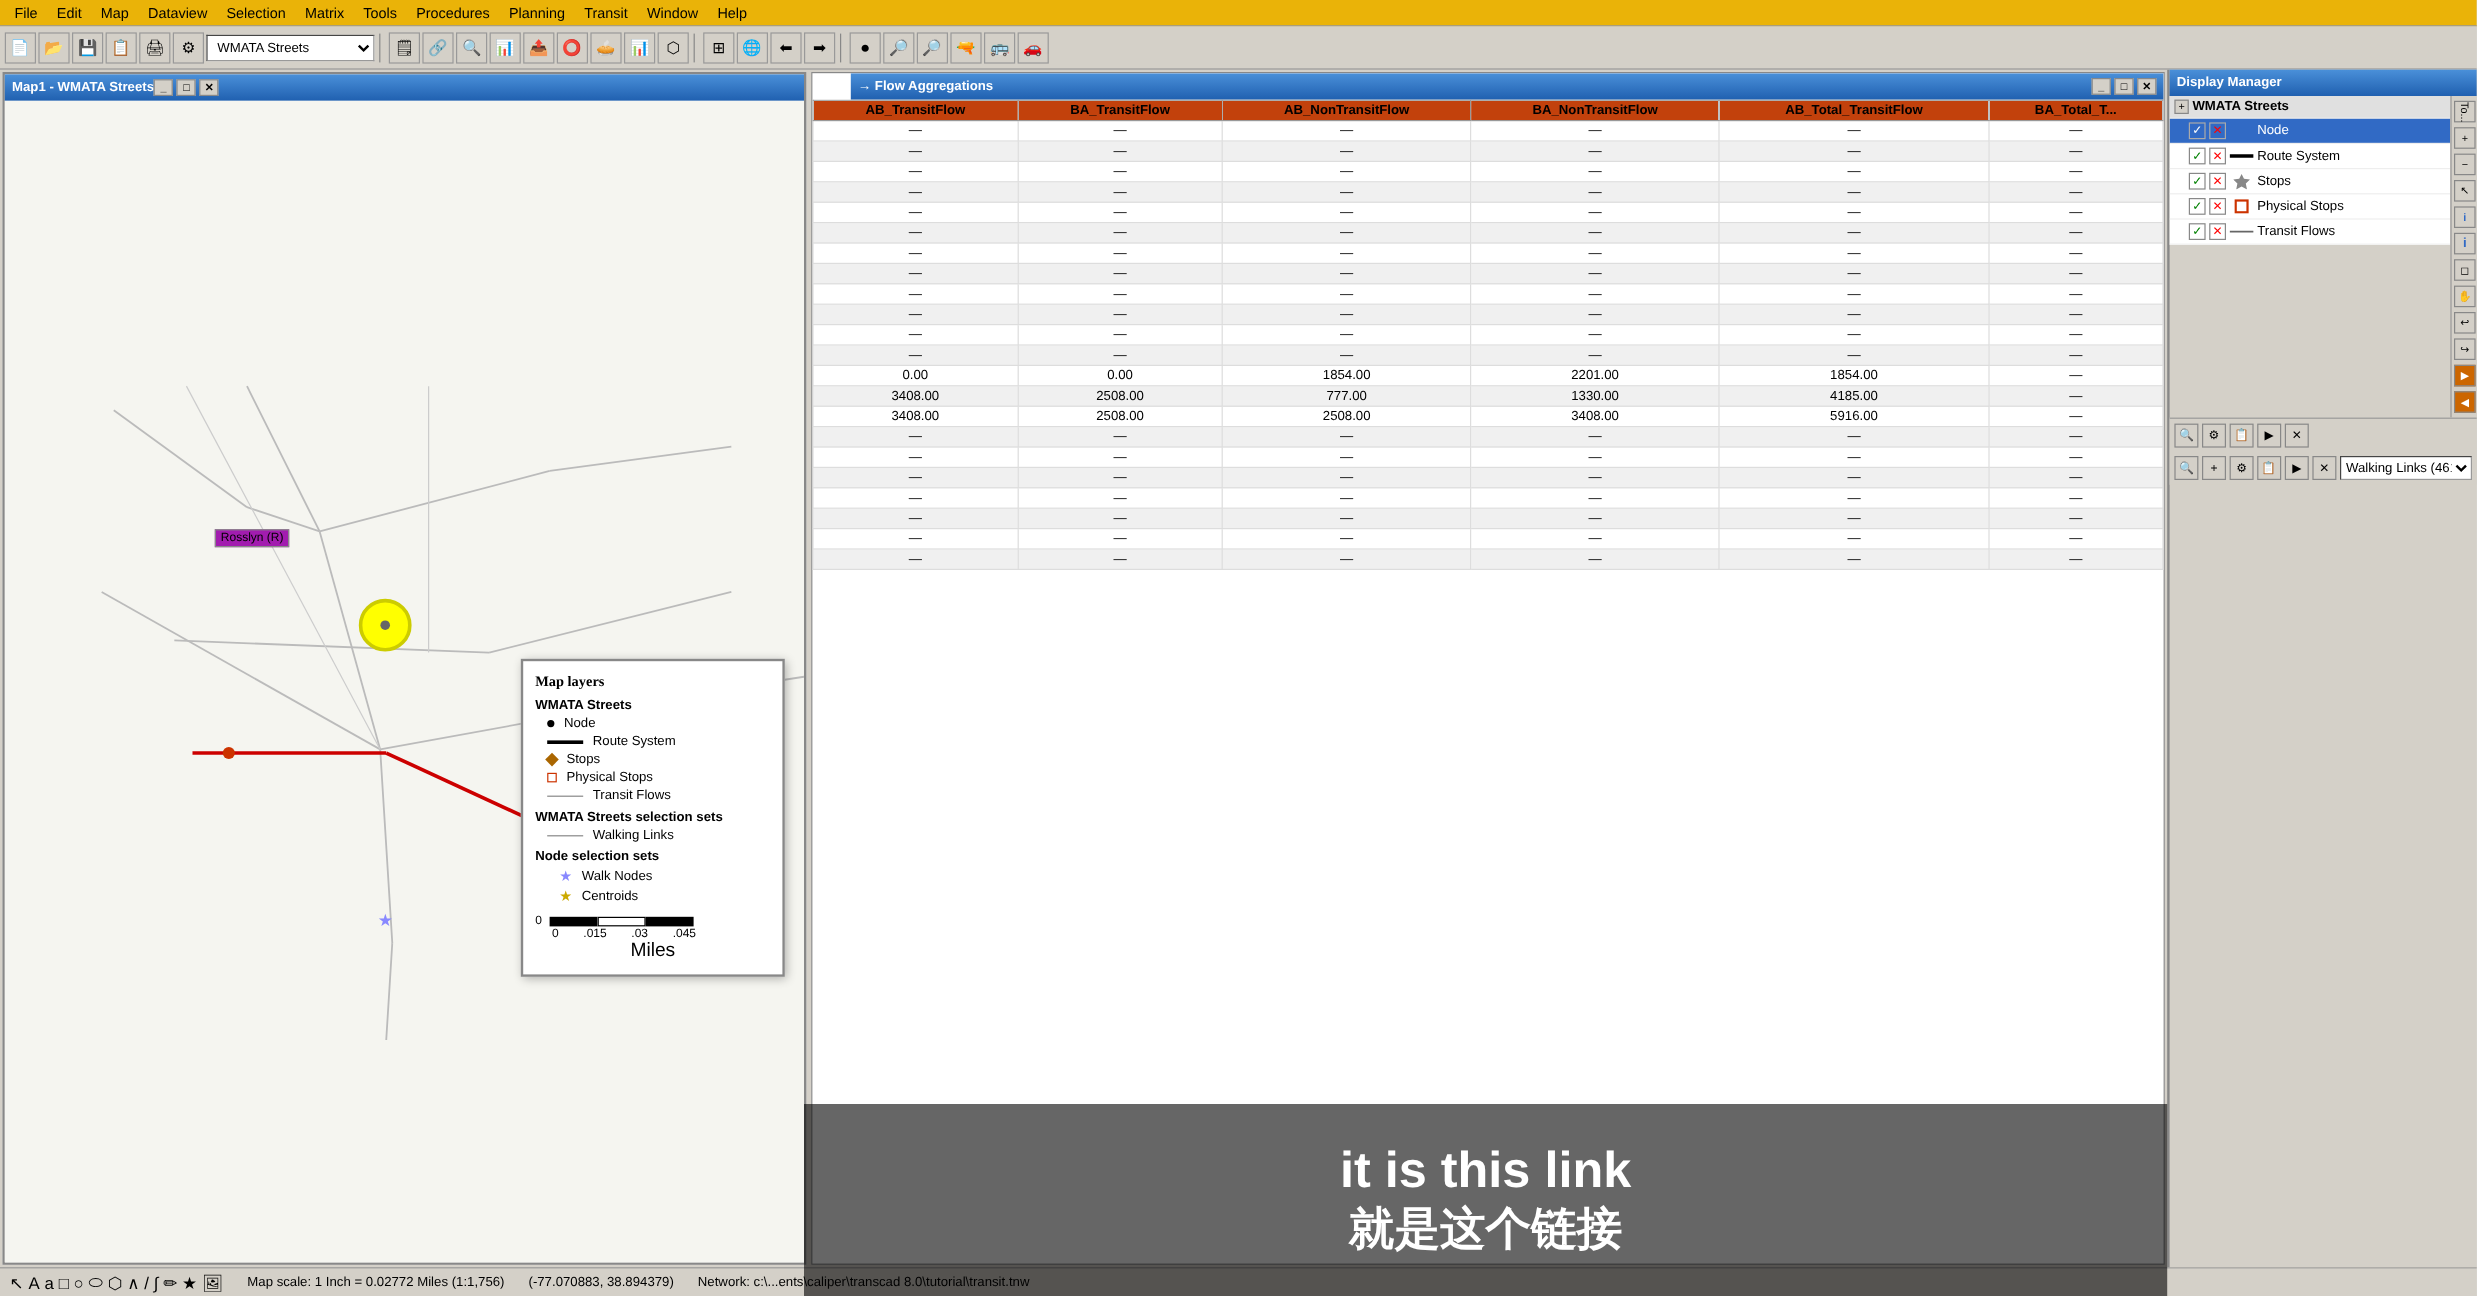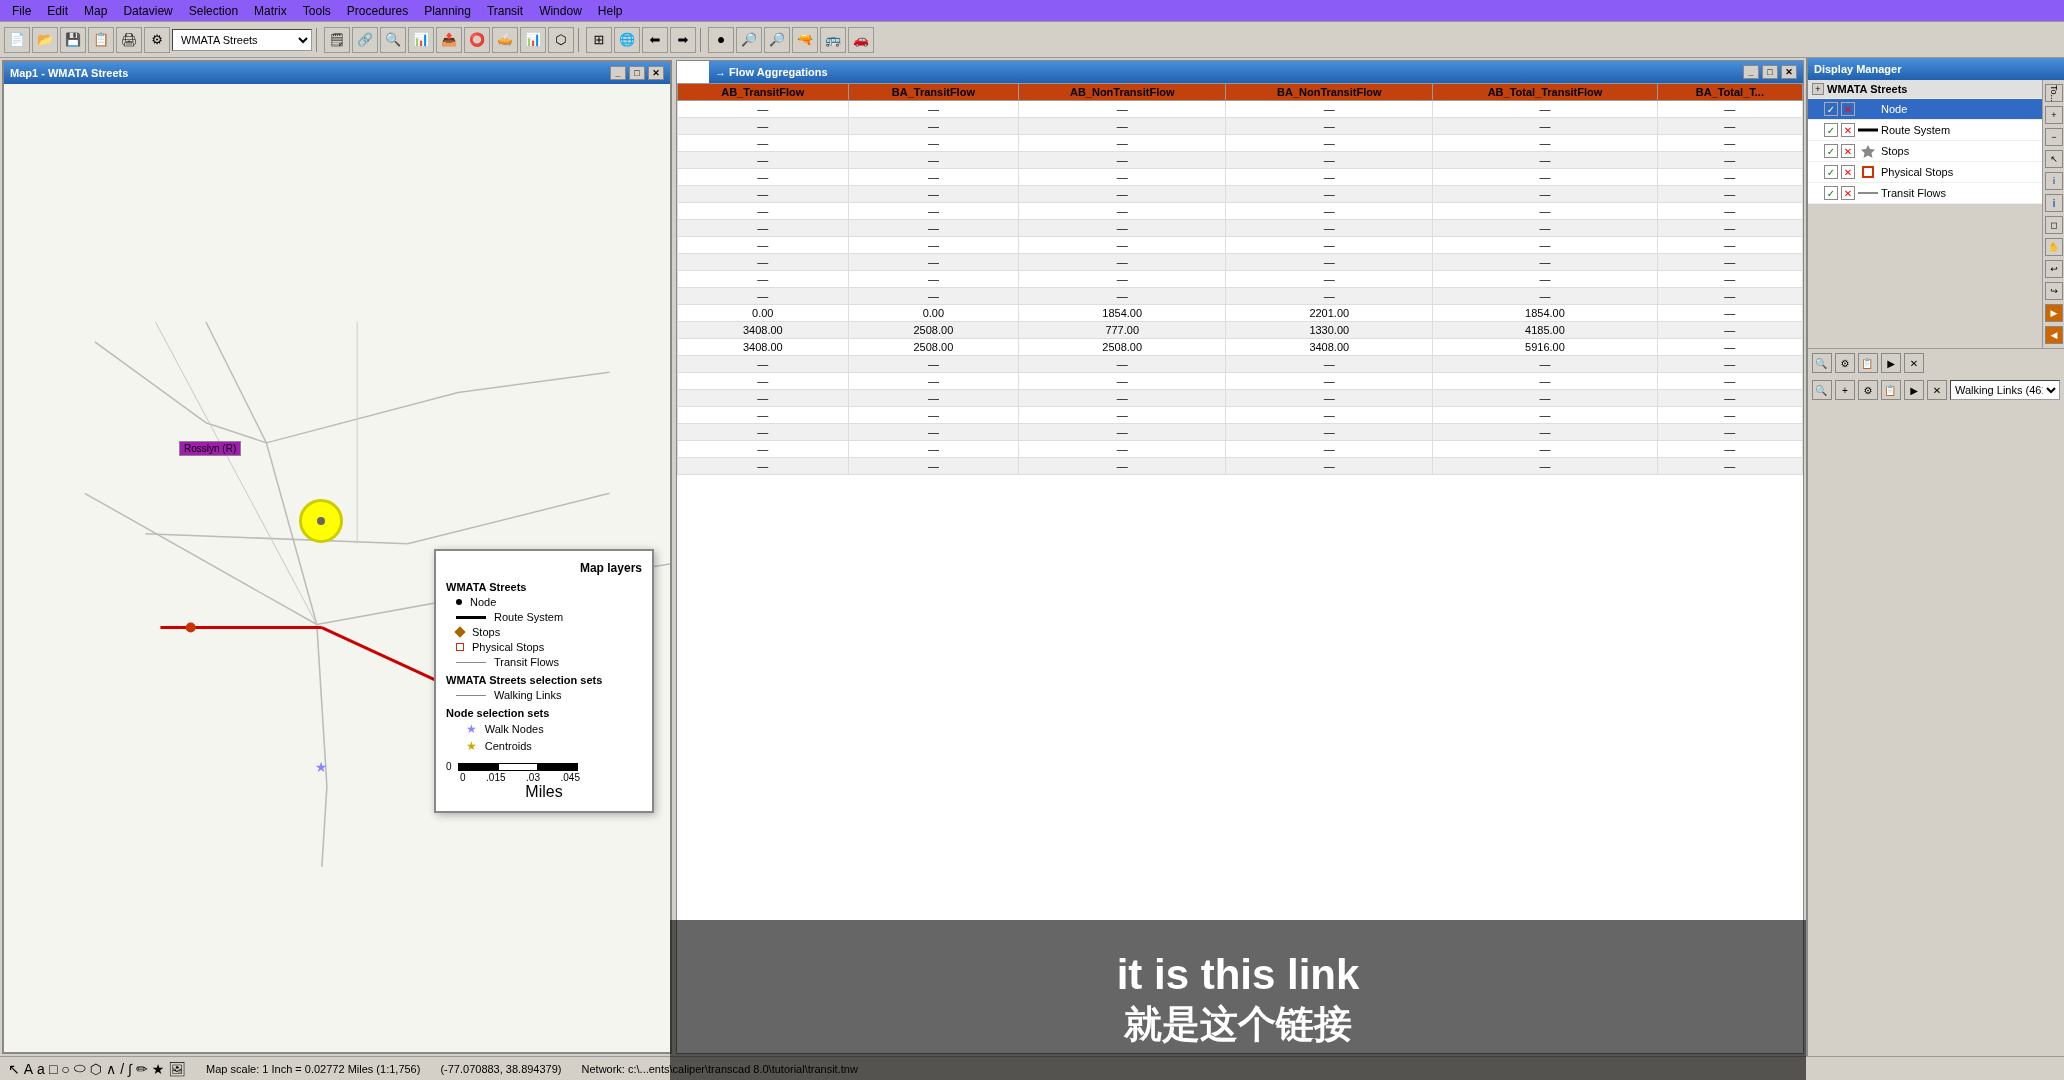--- a/index.html
+++ b/index.html
@@ -1,33 +1,33 @@
 <!DOCTYPE html>
 <html><head>
   <meta charset="utf-8">
   <style>
     * { box-sizing: border-box; margin: 0; padding: 0; }
     body { font-family: 'Segoe UI', Arial, sans-serif; font-size: 12px; background: #d4d0c8; overflow: hidden; width: 2064px; height: 1080px; }
 
     
-    .menubar { background: #8b5cf6; border-bottom: 1px solid #999; display: flex; align-items: center; height: 22px; padding: 0 4px; }
+    .menubar { background: #eab308; border-bottom: 1px solid #999; display: flex; align-items: center; height: 22px; padding: 0 4px; }
     .menubar-item { padding: 2px 8px; cursor: pointer; font-size: 12px; }
 
     
     .toolbar { background: #d4d0c8; border-bottom: 1px solid #999; display: flex; align-items: center; height: 36px; padding: 2px 4px; gap: 2px; }
     .toolbar-btn { width: 26px; height: 26px; border: 1px solid #999; background: #d4d0c8; cursor: pointer; display: flex; align-items: center; justify-content: center; font-size: 13px; }
     .toolbar-separator { width: 4px; height: 24px; border-left: 1px solid #888; margin: 0 2px; }
     .toolbar-dropdown { height: 22px; border: 1px inset #999; background: white; padding: 0 4px; font-size: 11px; min-width: 140px; }
 
     
     .main-container { display: flex; width: 2064px; height: calc(1080px - 22px - 36px - 24px); }
 
     
     .map-window { width: 670px; border: 2px solid #888; background: white; position: relative; flex-shrink: 0; margin: 2px; }
-    .map-titlebar { background: linear-gradient(to bottom, #4a90d9, #2060b0); color: white; height: 22px; display: flex; align-items: center; justify-content: space-between; padding: 0 6px; font-size: 11px; font-weight: bold; gap: 40px; }
+    .map-titlebar { background: linear-gradient(to bottom, #4a90d9, #2060b0); color: white; height: 22px; display: flex; align-items: center; padding: 0 6px; font-size: 11px; font-weight: bold; }
     .map-titlebar-btns { display: flex; gap: 3px; }
     .map-titlebar-btn { width: 16px; height: 14px; border: 1px solid #888; background: #d4d0c8; display: flex; align-items: center; justify-content: center; font-size: 9px; cursor: pointer; color: black; }
     .map-canvas { width: 100%; height: calc(100% - 22px); background: #f5f5f0; position: relative; overflow: hidden; }
 
     
     .data-area { flex: 1; background: white; border: 1px solid #888; margin: 2px; overflow: hidden; display: flex; flex-direction: column; }
     .data-titlebar { background: linear-gradient(to bottom, #4a90d9, #2060b0); color: white; height: 22px; display: flex; align-items: center; justify-content: space-between; padding: 0 6px; font-size: 11px; font-weight: bold; margin-left: 32px; }
     .data-table-wrapper { overflow: auto; flex: 1; }
     .data-table { border-collapse: collapse; font-size: 11px; width: 100%; }
     .data-table th { background: #c2410c; border: 1px solid #999; padding: 2px 8px; font-weight: bold; white-space: nowrap; position: sticky; top: 0; }
@@ -51,21 +51,21 @@
     .dm-expand { width: 12px; height: 12px; border: 1px solid #888; background: #d4d0c8; display: flex; align-items: center; justify-content: center; font-size: 9px; cursor: pointer; flex-shrink: 0; }
 
     
     .dm-right { display: flex; }
     .dm-main { flex: 1; }
     .dm-right-tools { width: 22px; background: #d4d0c8; border-left: 1px solid #999; display: flex; flex-direction: column; padding: 4px 2px; gap: 4px; }
     .dm-right-tool { width: 18px; height: 18px; border: 1px solid #888; background: #d4d0c8; display: flex; align-items: center; justify-content: center; font-size: 9px; cursor: pointer; }
 
     
     .map-legend { position: absolute; left: 430px; top: 465px; background: white; border: 2px solid #888; padding: 10px; z-index: 10; min-width: 220px; box-shadow: 2px 2px 8px rgba(0,0,0,0.3); }
-    .map-legend-title { font-weight: bold; text-align: right; font-size: 12px; margin-bottom: 6px; }
+    .map-legend-title { font-weight: bold; text-align: left; font-size: 12px; margin-bottom: 6px; font-family: Liberation Serif, serif; }
     .legend-section { font-weight: bold; font-size: 11px; margin-top: 6px; margin-bottom: 2px; }
     .legend-item { display: flex; align-items: center; gap: 8px; font-size: 11px; margin: 3px 0; padding-left: 10px; }
     .legend-item.subsub { padding-left: 20px; }
     .legend-line { display: inline-block; width: 30px; height: 3px; background: black; }
     .legend-line.thin { height: 1px; background: #888; }
     .legend-dot { display: inline-block; width: 6px; height: 6px; background: black; border-radius: 50%; }
     .legend-diamond { display: inline-block; width: 8px; height: 8px; background: #aa6600; transform: rotate(45deg); }
     .legend-square { display: inline-block; width: 8px; height: 8px; border: 1.5px solid #cc3300; background: transparent; }
     .legend-star { display: inline-block; color: #8888ff; font-size: 12px; }
     .legend-star-yellow { display: inline-block; color: #ccaa00; font-size: 12px; }

